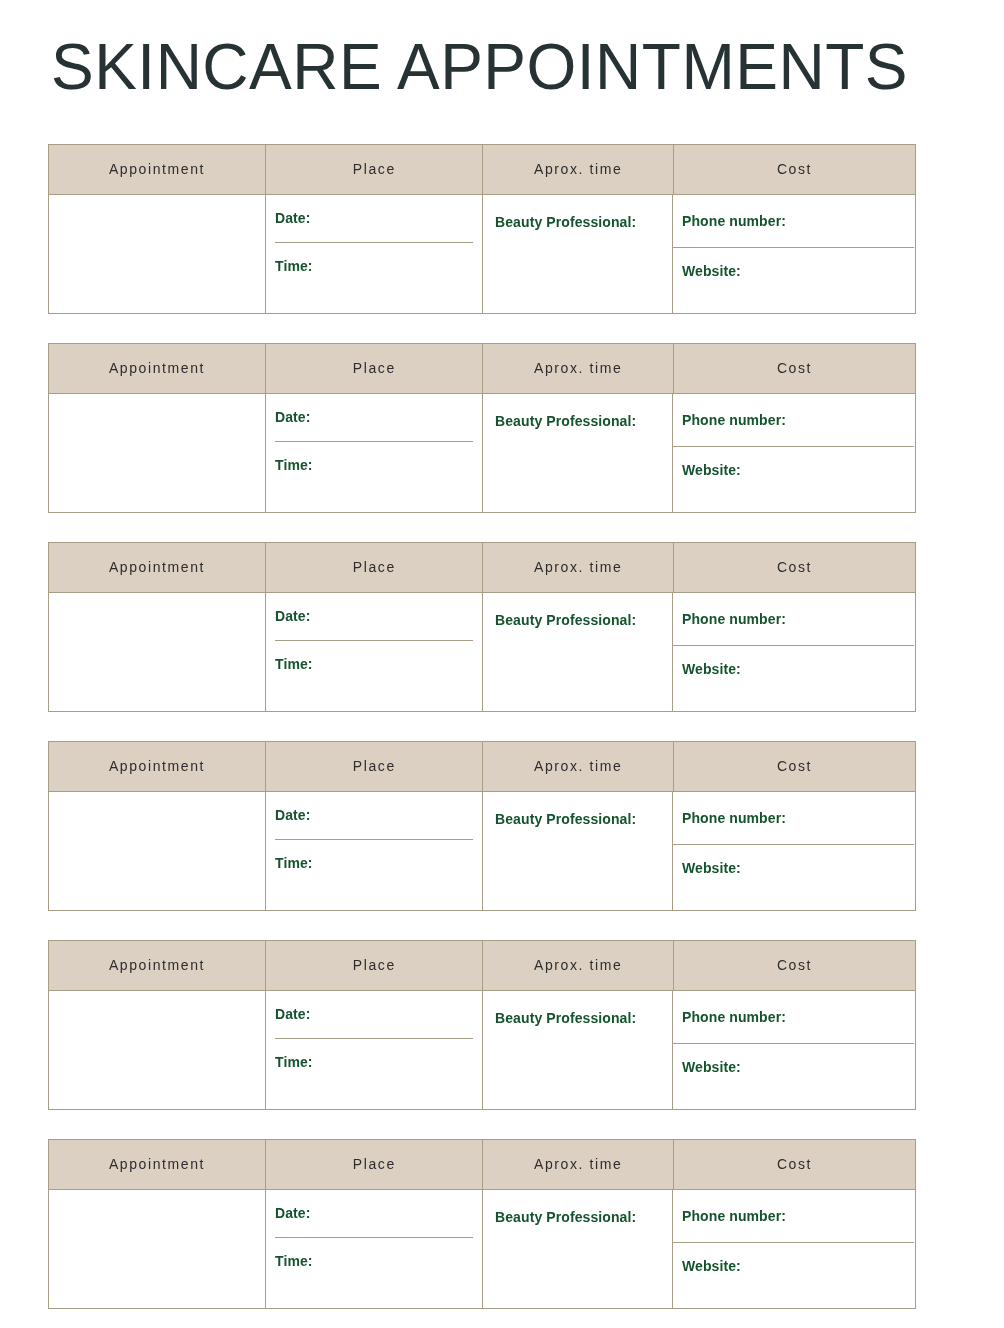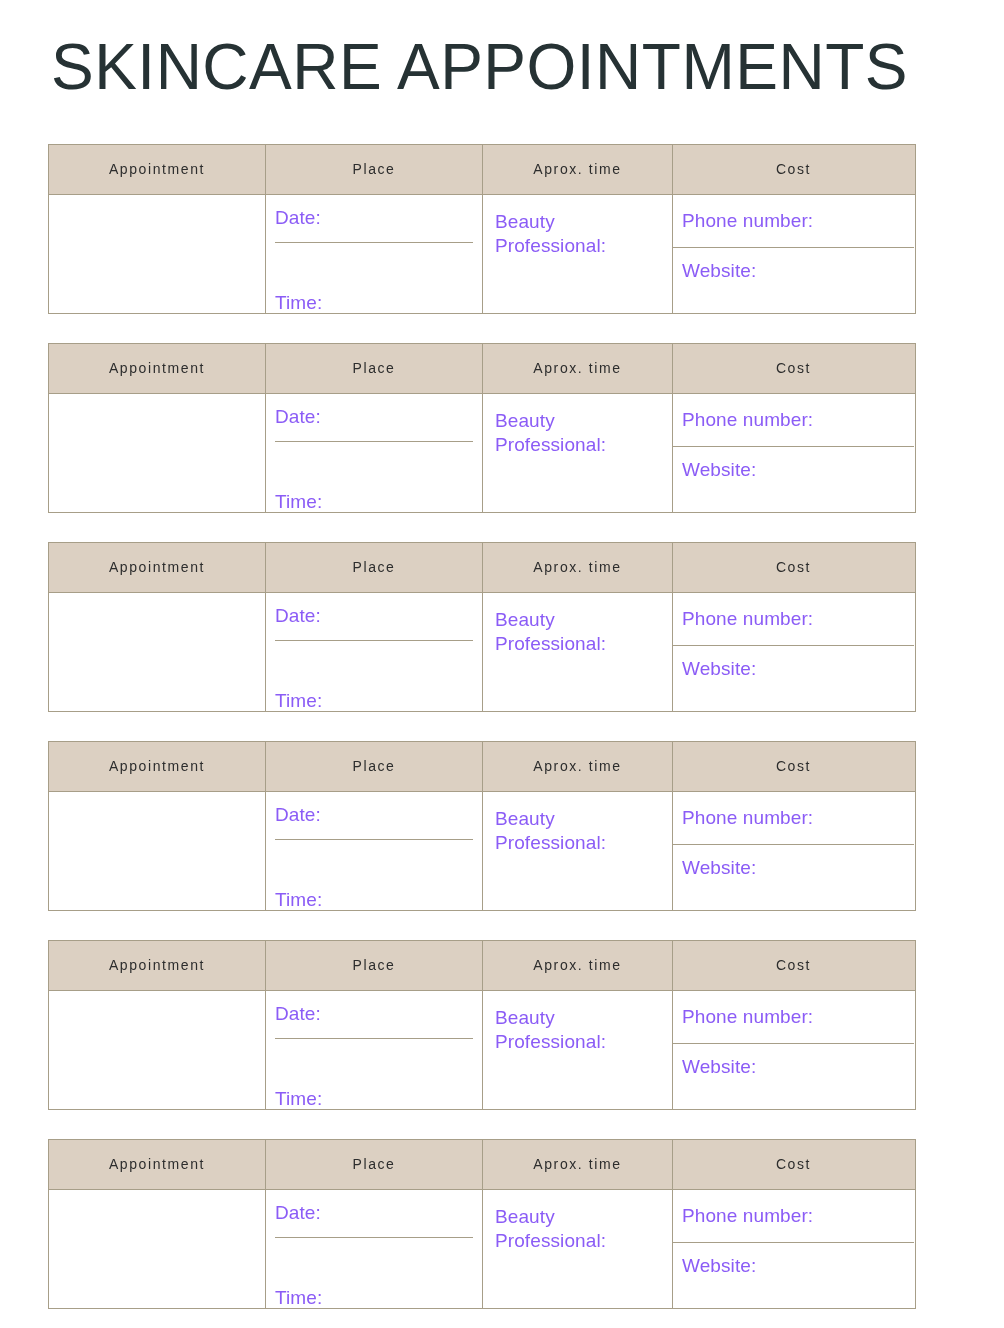--- a/index.html
+++ b/index.html
@@ -53,20 +53,21 @@
   }
   .appt-block:last-child {
     margin-bottom: 0;
   }
 
   
   .block-header {
     display: flex;
     background: #dcd0c2;
     height: 49px;
+    justify-content: space-between;
   }
   .block-header .hcell {
     display: flex;
     align-items: center;
     justify-content: center;
     font-size: 14px;
     letter-spacing: 1.6px;
     color: #2d2d2d;
     border-right: 1.5px solid #a79e88;
     box-sizing: border-box;
@@ -109,21 +110,21 @@
   .place-date {
     height: 48px;
     display: flex;
     align-items: center;
     border-bottom: 1.5px solid #a79e88;
     box-sizing: border-box;
   }
   .place-time {
     flex: 1;
     display: flex;
-    align-items: flex-end;
+    align-items: flex-start;
     padding-top: 13px;
     box-sizing: border-box;
   }
 
   
   .time-inner {
     padding: 15px 10px 0 12px;
     box-sizing: border-box;
     height: 100%;
   }
@@ -149,24 +150,25 @@
   .cost-website {
     flex: 1;
     display: flex;
     align-items: flex-start;
     padding: 13px 9px 0 9px;
     box-sizing: border-box;
     text-align: center;
   }
 
   .field-label {
-    font-size: 19px;
-    color: #8b5cf6;
+    font-size: 14px;
+    color: #14532d;
     line-height: 20px;
     letter-spacing: 0.1px;
+    font-weight: bold;
   }
 </style>
 </head>
 <body>
 
 <div class="page">
 
   <h1 class="page-title">SKINCARE APPOINTMENTS</h1>
 
   <div class="blocks">

